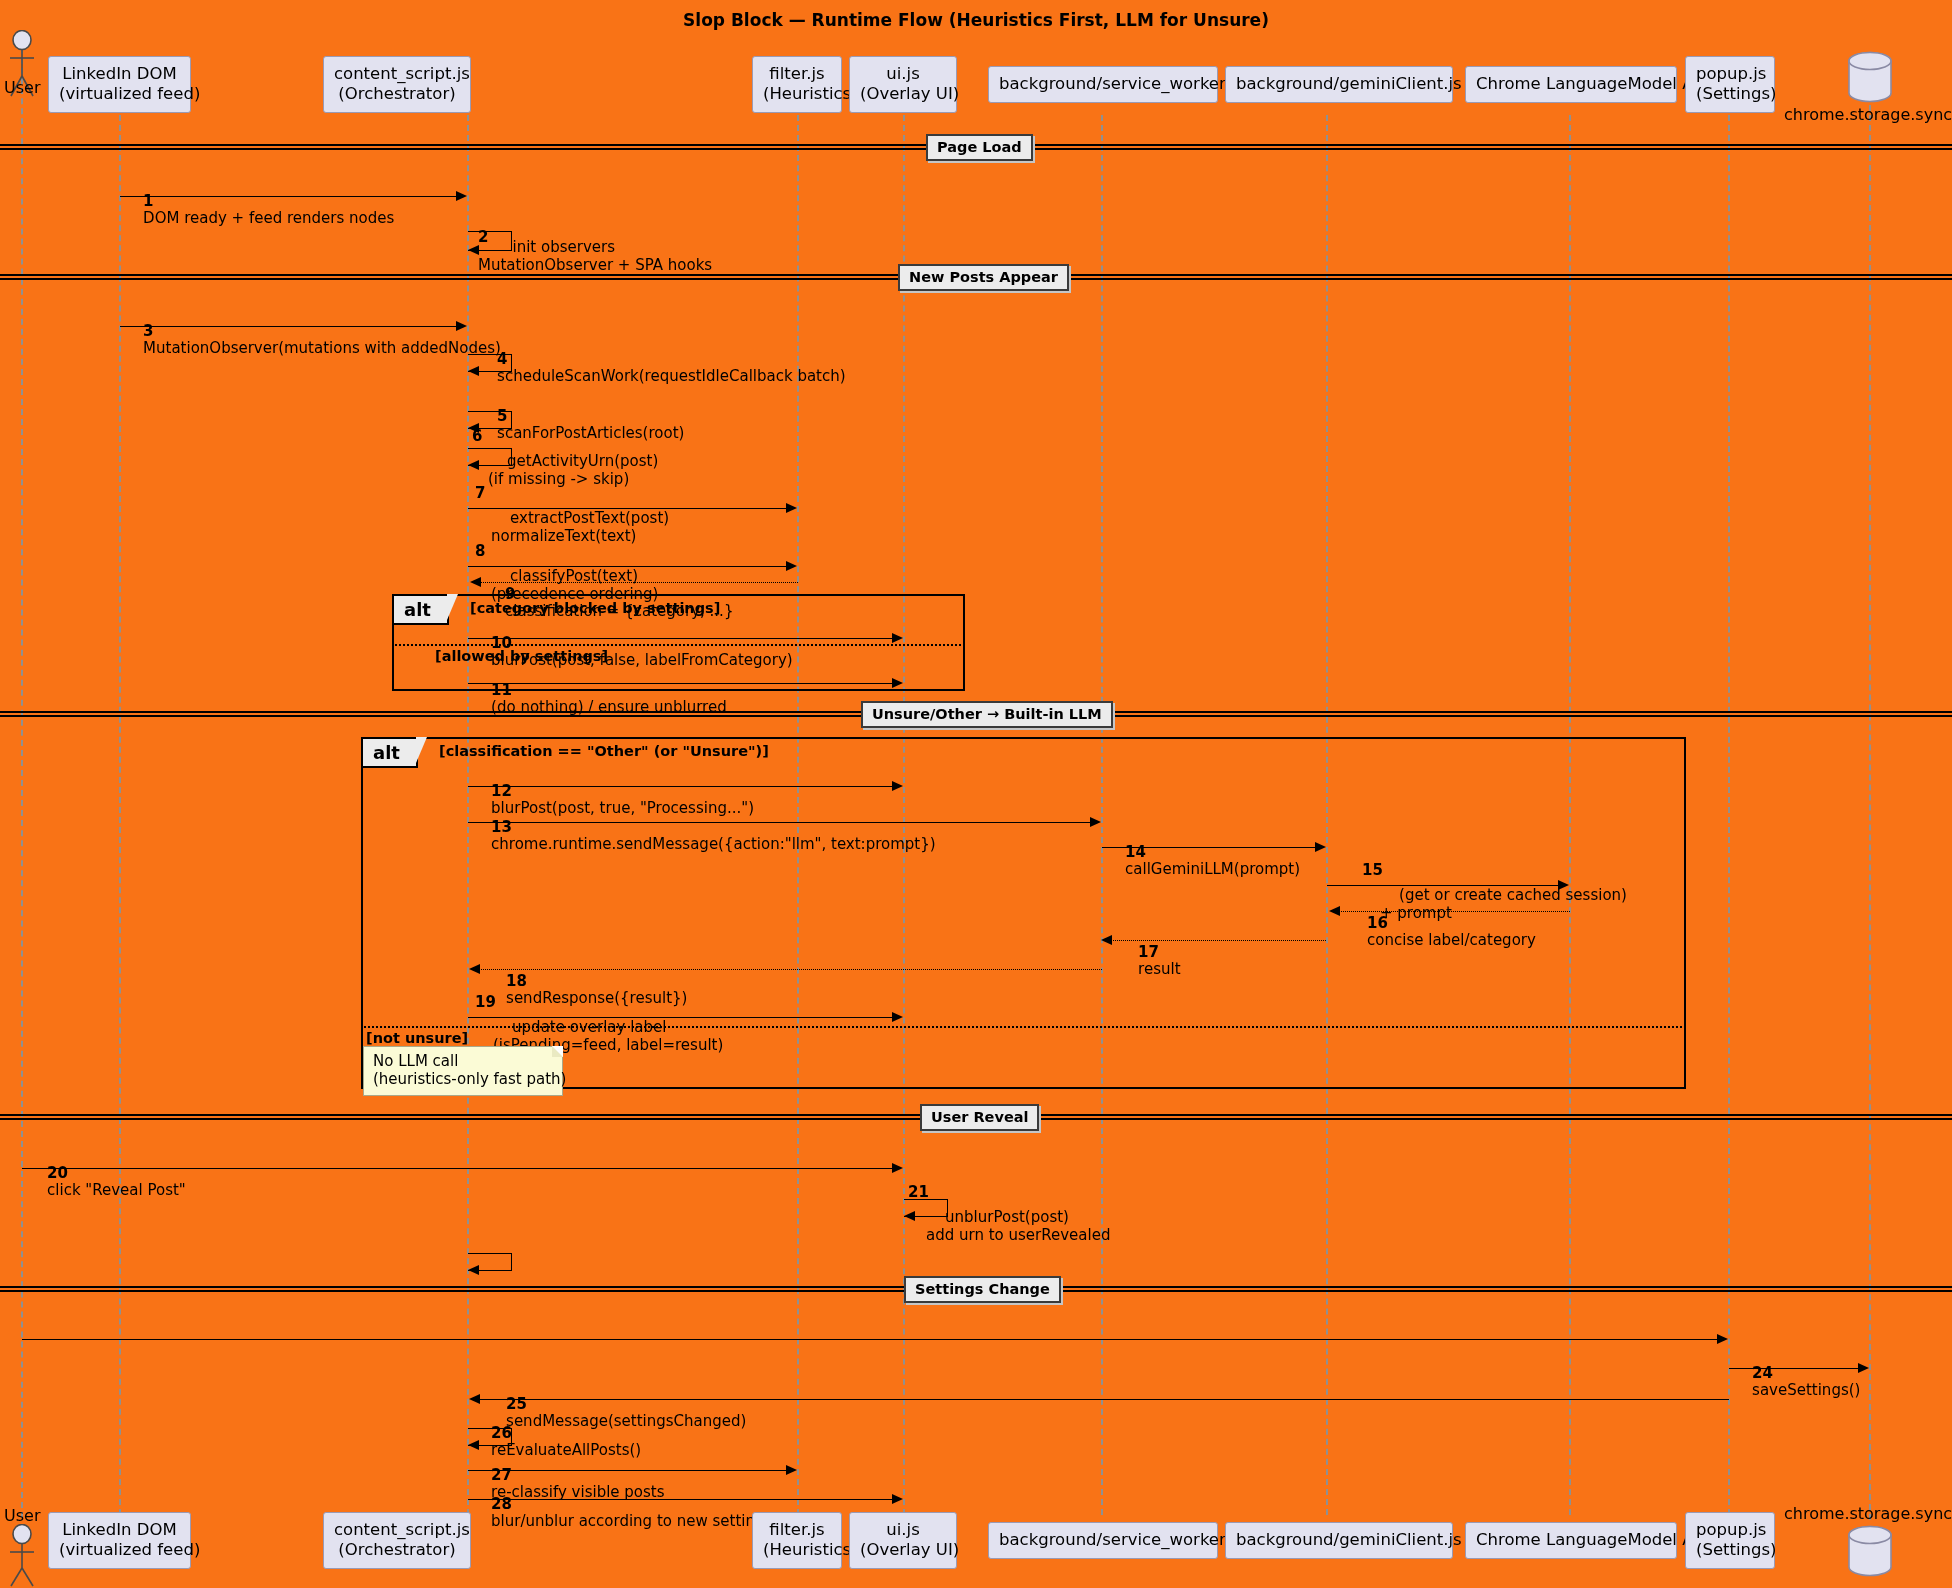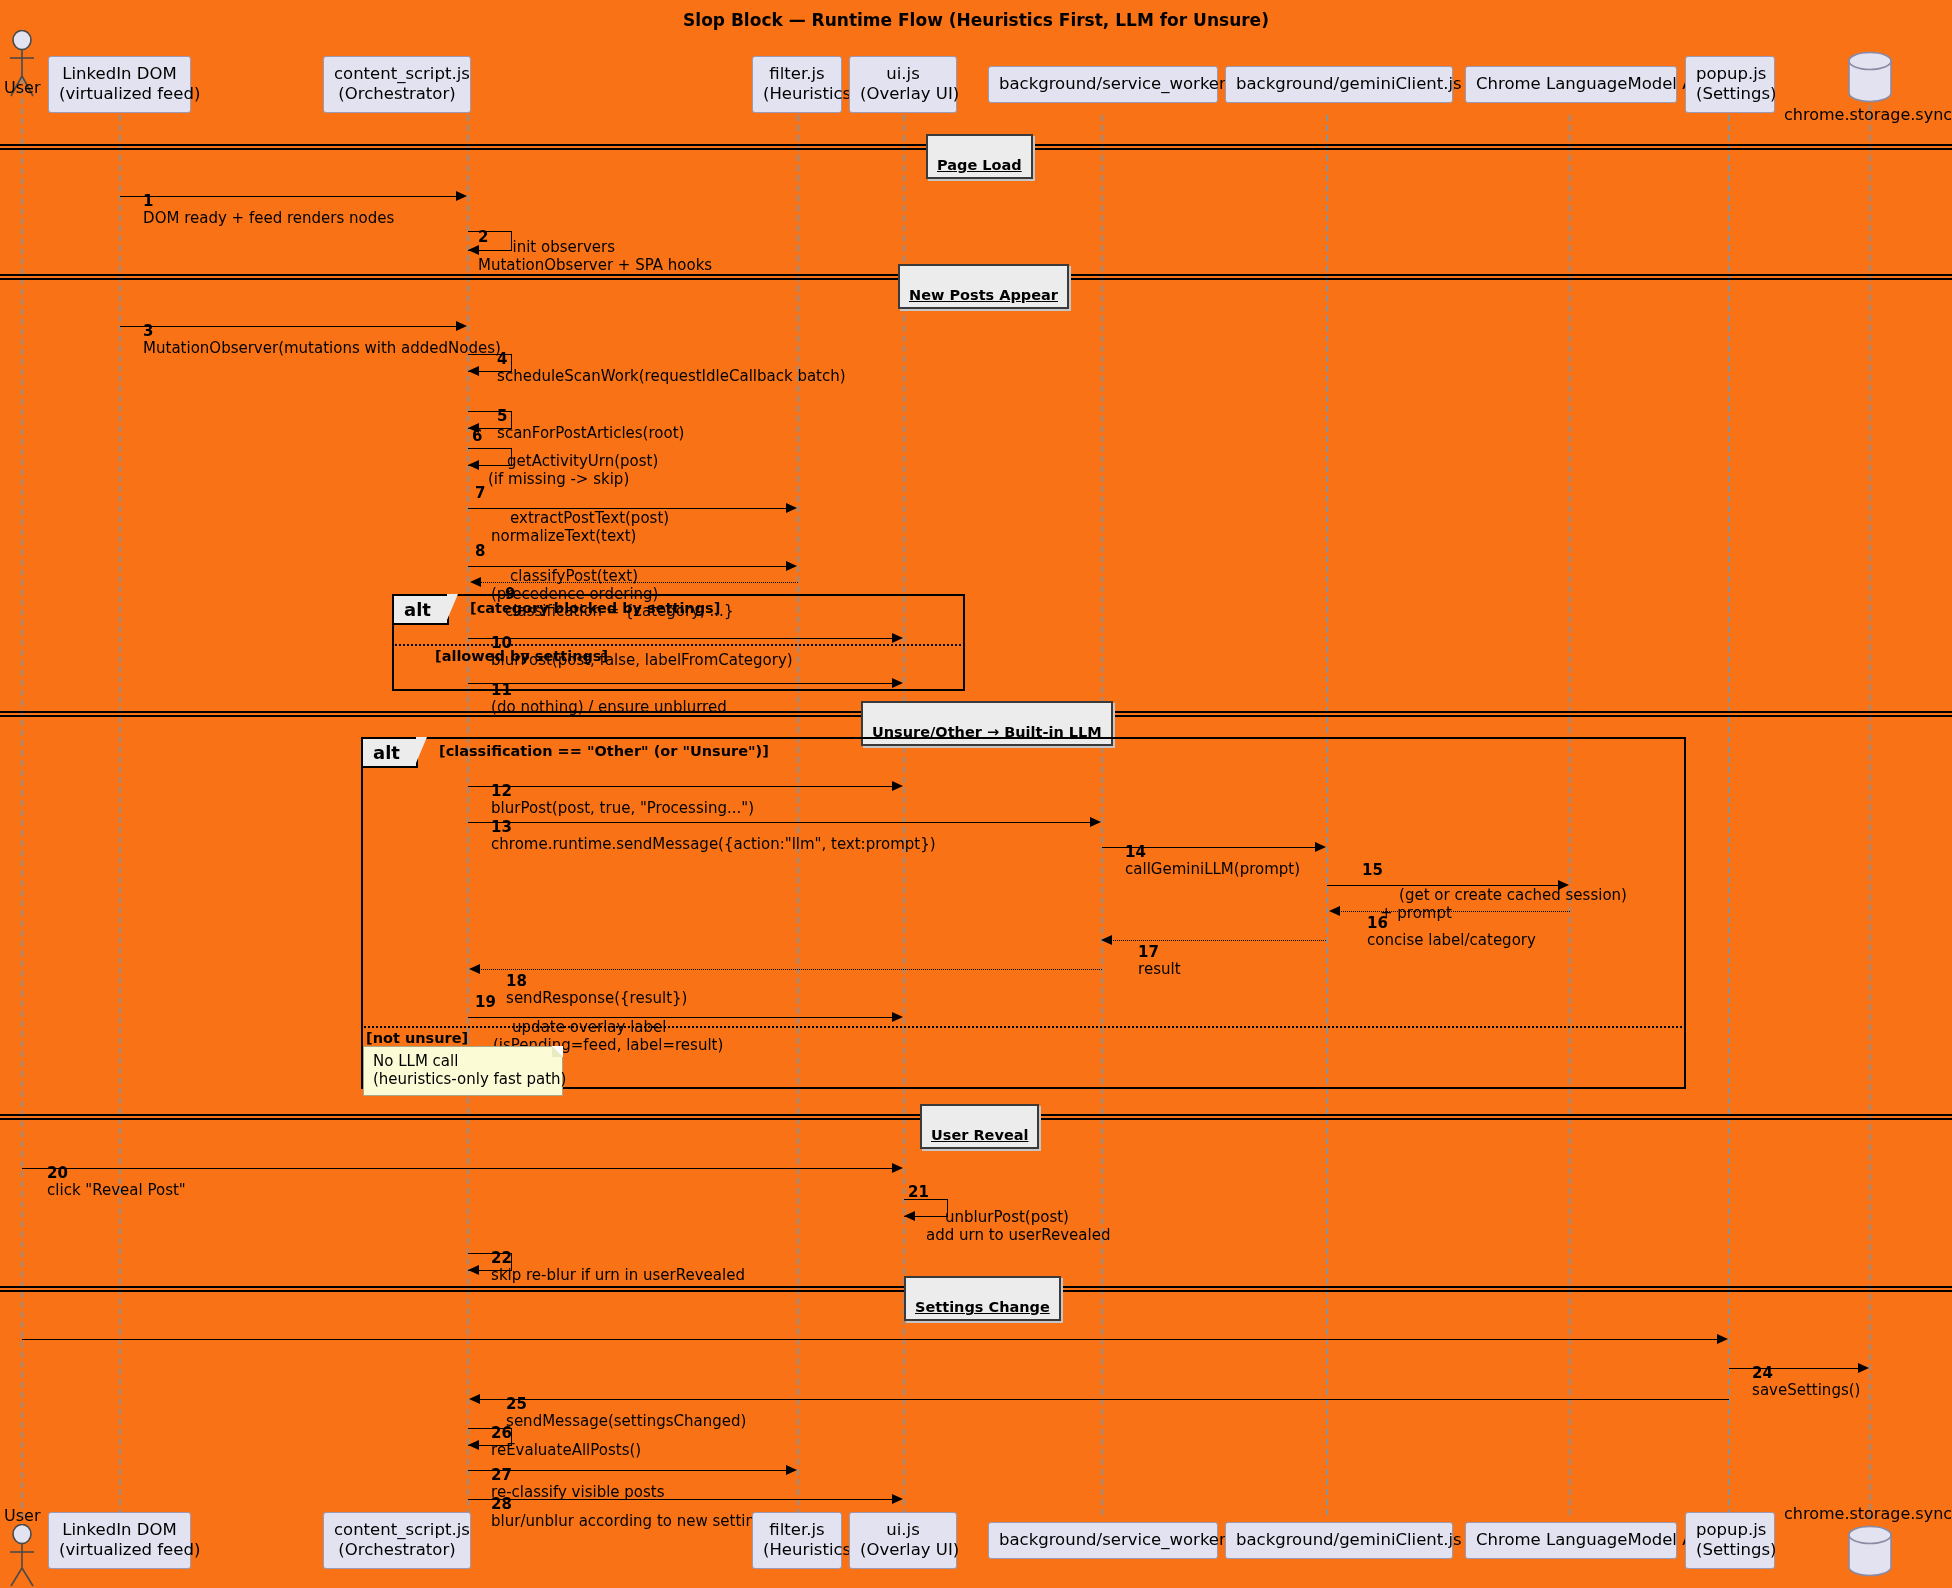--- a/index.html
+++ b/index.html
@@ -72,24 +72,23 @@
     border-top: 2px solid #000;
     border-bottom: 2px solid #000;
   }
   .divider-label {
     position: absolute;
     background: #ececec;
     border: 2px solid #3a3a3a;
     font-size: 14.5px;
     font-weight: bold;
     color: #000;
-    padding: 21px 9px 4px 9px;
+    padding: 3px 9px 4px 9px;
     white-space: nowrap;
     box-shadow: 2px 2px 0 #c6c6c6;
-    text-decoration: underline;
   }
   
   .msg-line {
     position: absolute;
     height: 0;
     border-top: 1.6px solid #000;
   }
   .msg-line.dotted { border-top: 1.6px dotted #000; }
   .arrowhead {
     position: absolute;
@@ -402,24 +401,20 @@
   <div class="arrowhead right" style="left:892px; top:1163px;"></div>
 
   <div class="msg-text" style="left:914px; top:1174px; padding-left:12px;">
     <span class="msg-num" style="position:absolute; left:-6px; top:10px;">21</span>
     <span>unblurPost(post)
 add urn to userRevealed</span>
   </div>
   <div class="selfmsg" style="left:904px; top:1199px; width:44px; height:18px;"></div>
   <div class="arrowhead left" style="left:904px; top:1211px;"></div>
 
-  <div class="msg-text" style="left:472px; top:1232px;">
-    <span class="msg-num">22</span>
-    <span>skip re-blur if urn in userRevealed</span>
-  </div>
   <div class="selfmsg" style="left:468px; top:1253px; width:44px; height:18px;"></div>
   <div class="arrowhead left" style="left:468px; top:1265px;"></div>
 
   <div class="msg-line" style="left:22px; top:1339px; width:1698px;"></div>
   <div class="arrowhead right" style="left:1717px; top:1334px;"></div>
 
   <div class="msg-text" style="left:1733px; top:1347px;">
     <span class="msg-num">24</span>
     <span>saveSettings()</span>
   </div>

